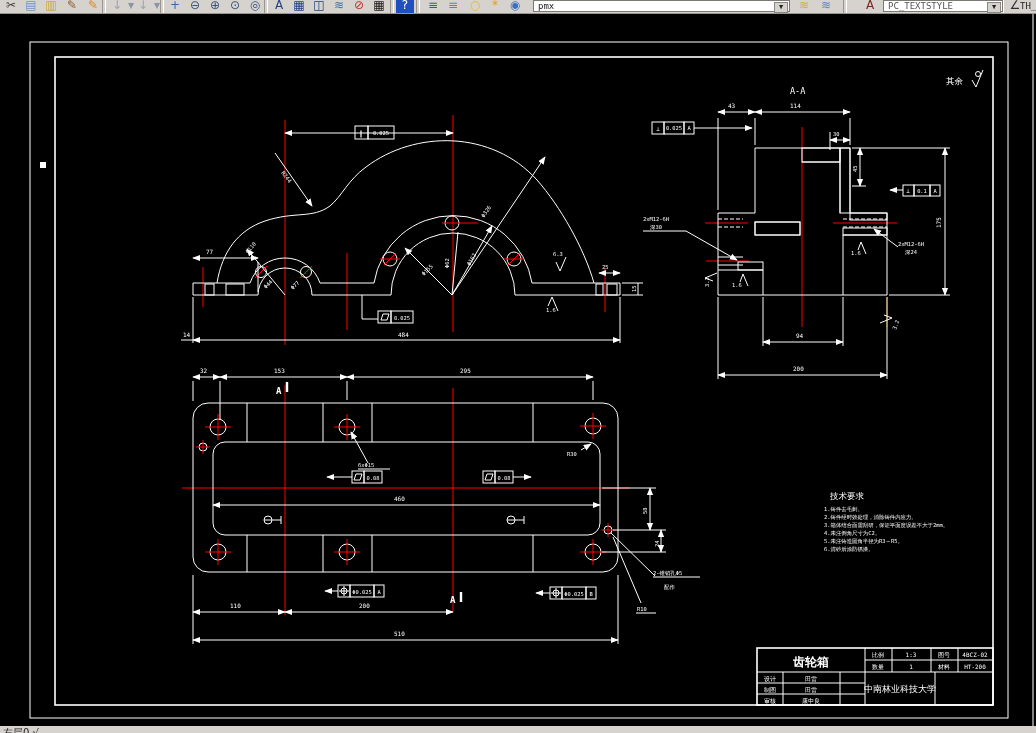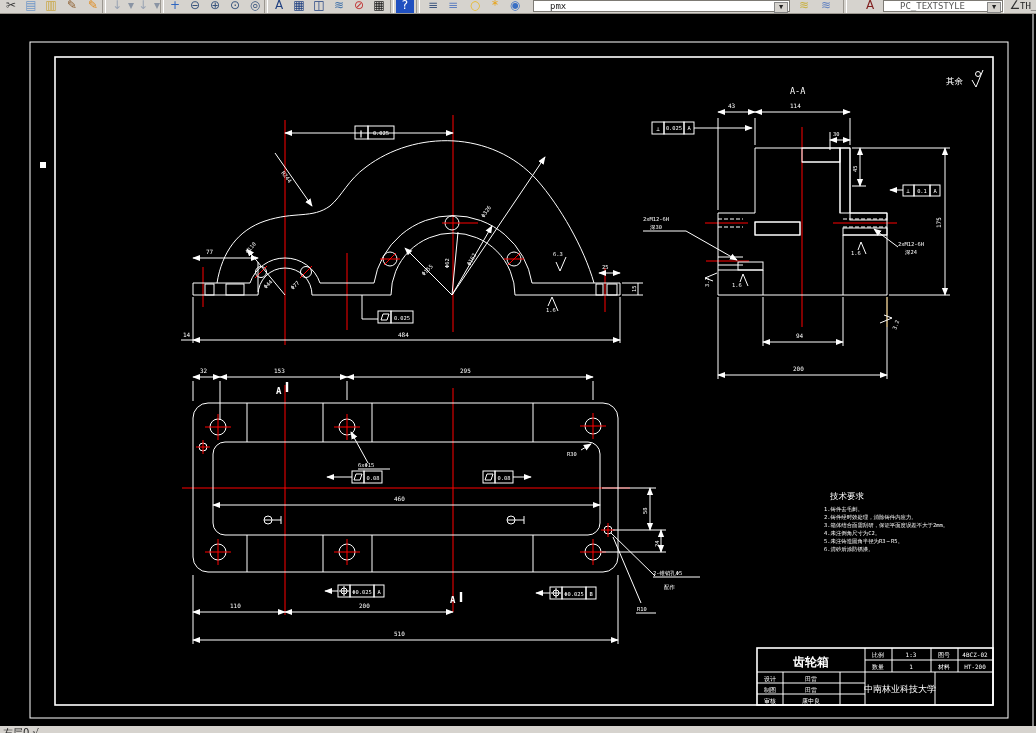--- a/index.html
+++ b/index.html
@@ -7,21 +7,21 @@
           font-family:"DejaVu Sans",sans-serif;}
   
   #toolbar{position:absolute;left:0;top:0;width:1036px;height:13px;background:#d6d3ce;
            border-bottom:1px solid #9a968f;z-index:5;overflow:hidden;}
   .tbicon{position:absolute;top:-3px;width:18px;height:16px;font-size:12px;line-height:16px;
           text-align:center;cursor:pointer;}
   .tbsep{position:absolute;top:0;width:2px;height:13px;border-left:1px solid #9a968f;
          border-right:1px solid #fff;}
   .combo{position:absolute;top:0;height:12px;background:#fff;border:1px solid #7d7a74;
          font-family:"DejaVu Sans Mono",monospace;font-size:9px;line-height:11px;color:#222;
-         padding-left:16px;box-sizing:border-box;}
+         padding-left:4px;box-sizing:border-box;}
   .combo .arrow{position:absolute;right:1px;top:1px;width:12px;height:9px;background:#d6d3ce;
         border:1px solid #888;font-size:7px;line-height:8px;text-align:center;color:#222;}
   .tbtext{position:absolute;top:1px;font-family:"DejaVu Sans Mono",monospace;font-size:9px;color:#222;}
   
   #statusbar{position:absolute;left:0;top:726px;width:1036px;height:10px;background:#d6d3ce;
              font-size:10px;color:#222;padding-left:3px;z-index:5;
              font-family:"DejaVu Sans",sans-serif;}
   
   svg{position:absolute;left:0;top:0;}
   .w{stroke:#ffffff;stroke-width:1;fill:none;}

